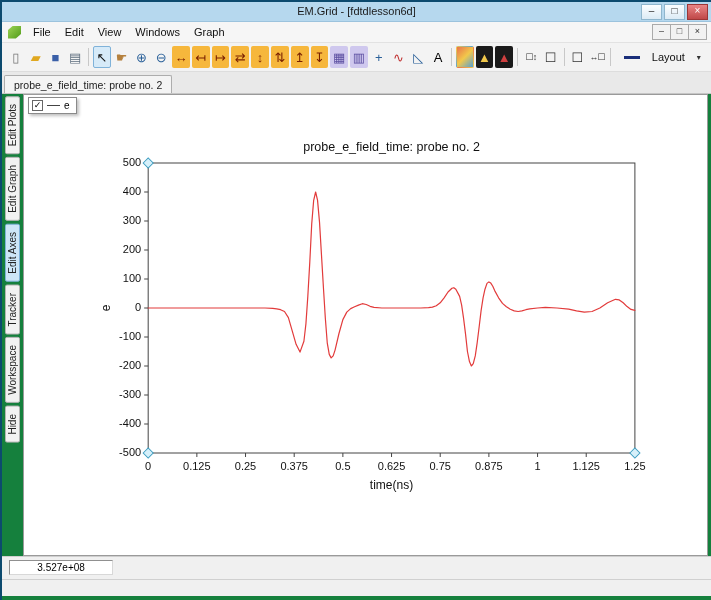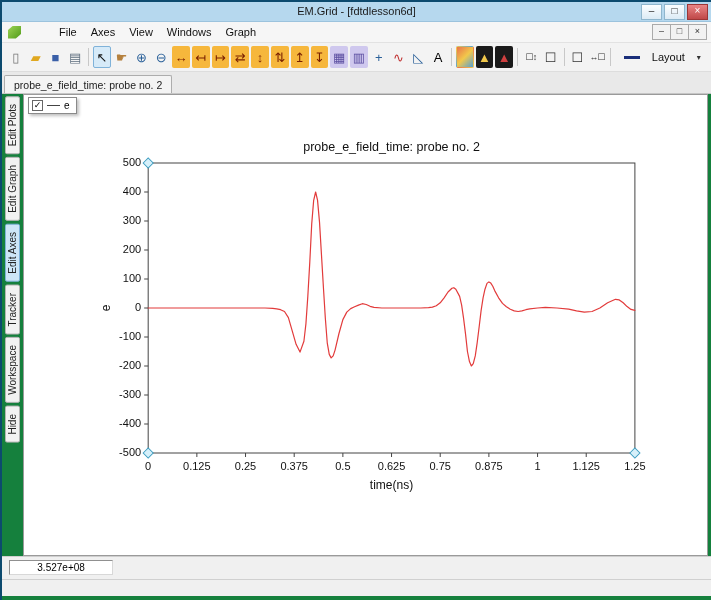--- a/index.html
+++ b/index.html
@@ -9,21 +9,21 @@
   
   .titlebar{height:19px;background:#b6d8ee;position:relative;border-bottom:1px solid #9cc3dd;}
   .title{position:absolute;inset:0;text-align:center;font-size:11px;line-height:19px;color:#1a1a1a;}
   .win-buttons{position:absolute;right:3px;top:2px;display:flex;gap:2px;z-index:2;}
   .win-btn{width:19px;height:14px;border:1px solid #8fb6cd;background:linear-gradient(#fdfeff,#dcebf5);
     font-size:10px;line-height:12px;text-align:center;color:#333;cursor:default;}
   .win-btn.close{background:linear-gradient(#e98585,#c04848);border-color:#9c3636;color:#fff;}
 
   
   .menubar{height:20px;display:flex;align-items:center;padding:0 3px;background:#f6f6f6;
-    border-bottom:1px solid #e2e2e2;position:relative;font-size:11px;gap:26px;}
+    border-bottom:1px solid #e2e2e2;position:relative;font-size:11px;}
   .app-logo{width:13px;height:13px;margin:0 5px 0 3px;
     background:linear-gradient(135deg,#9ed455,#4f9a18);
     clip-path:polygon(0 100%,0 35%,40% 0,100% 0,100% 65%,60% 100%);}
   .menu-item{padding:2px 7px;color:#111;}
   .mdi-controls{position:absolute;right:4px;display:flex;}
   .mdi-btn{width:17px;height:14px;border:1px solid #aaa;background:#f2f2f2;font-size:9px;
     line-height:12px;text-align:center;margin-left:-1px;color:#333;}
 
   
   .toolbar{height:28px;display:flex;align-items:center;padding:0 4px;background:#f3f3f3;
@@ -81,21 +81,21 @@
         <div class="win-btn">–</div>
         <div class="win-btn">□</div>
         <div class="win-btn close">×</div>
       </div>
   </div>
 
   <div class="menubar">
     <div class="app-logo"></div>
     <div id="menu-items" style="display:flex;">
         <div class="menu-item">File</div>
-        <div class="menu-item">Axes</div>
+        <div class="menu-item">Edit</div>
         <div class="menu-item">View</div>
         <div class="menu-item">Windows</div>
         <div class="menu-item">Graph</div>
       </div>
     <div class="mdi-controls" id="mdi-controls">
         <div class="mdi-btn">–</div>
         <div class="mdi-btn">□</div>
         <div class="mdi-btn">×</div>
       </div>
   </div>

